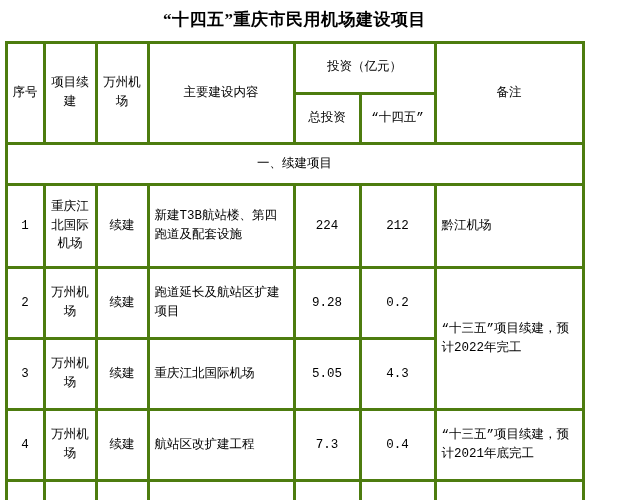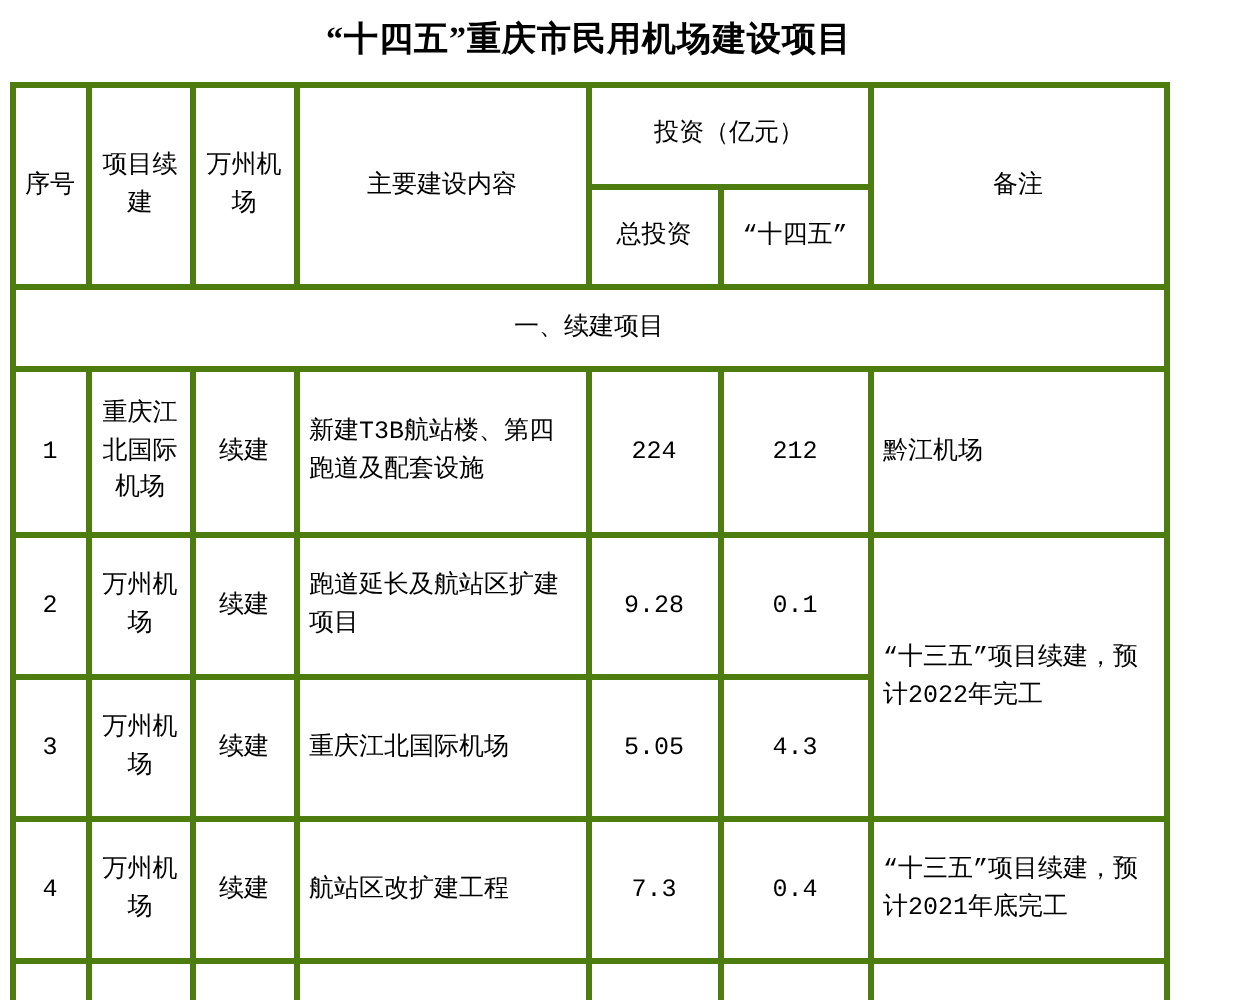--- a/index.html
+++ b/index.html
@@ -126,21 +126,21 @@
         <td class="cell-center nowrap-num">212</td>
         <td class="cell-left">黔江机场</td>
       </tr>
 
       <tr class="body-row">
         <td class="cell-center">2</td>
         <td class="cell-center">万州机场</td>
         <td class="cell-center">续建</td>
         <td class="cell-left">跑道延长及航站区扩建项目</td>
         <td class="cell-center nowrap-num">9.28</td>
-        <td class="cell-center nowrap-num">0.1</td>
+        <td class="cell-center nowrap-num">0.2</td>
         <td class="cell-left" rowspan="2">“十三五”项目续建，预计2022年完工</td>
       </tr>
 
       <tr class="body-row">
         <td class="cell-center">3</td>
         <td class="cell-center">万州机场</td>
         <td class="cell-center">续建</td>
         <td class="cell-left">重庆江北国际机场</td>
         <td class="cell-center nowrap-num">5.05</td>
         <td class="cell-center nowrap-num">4.3</td>

